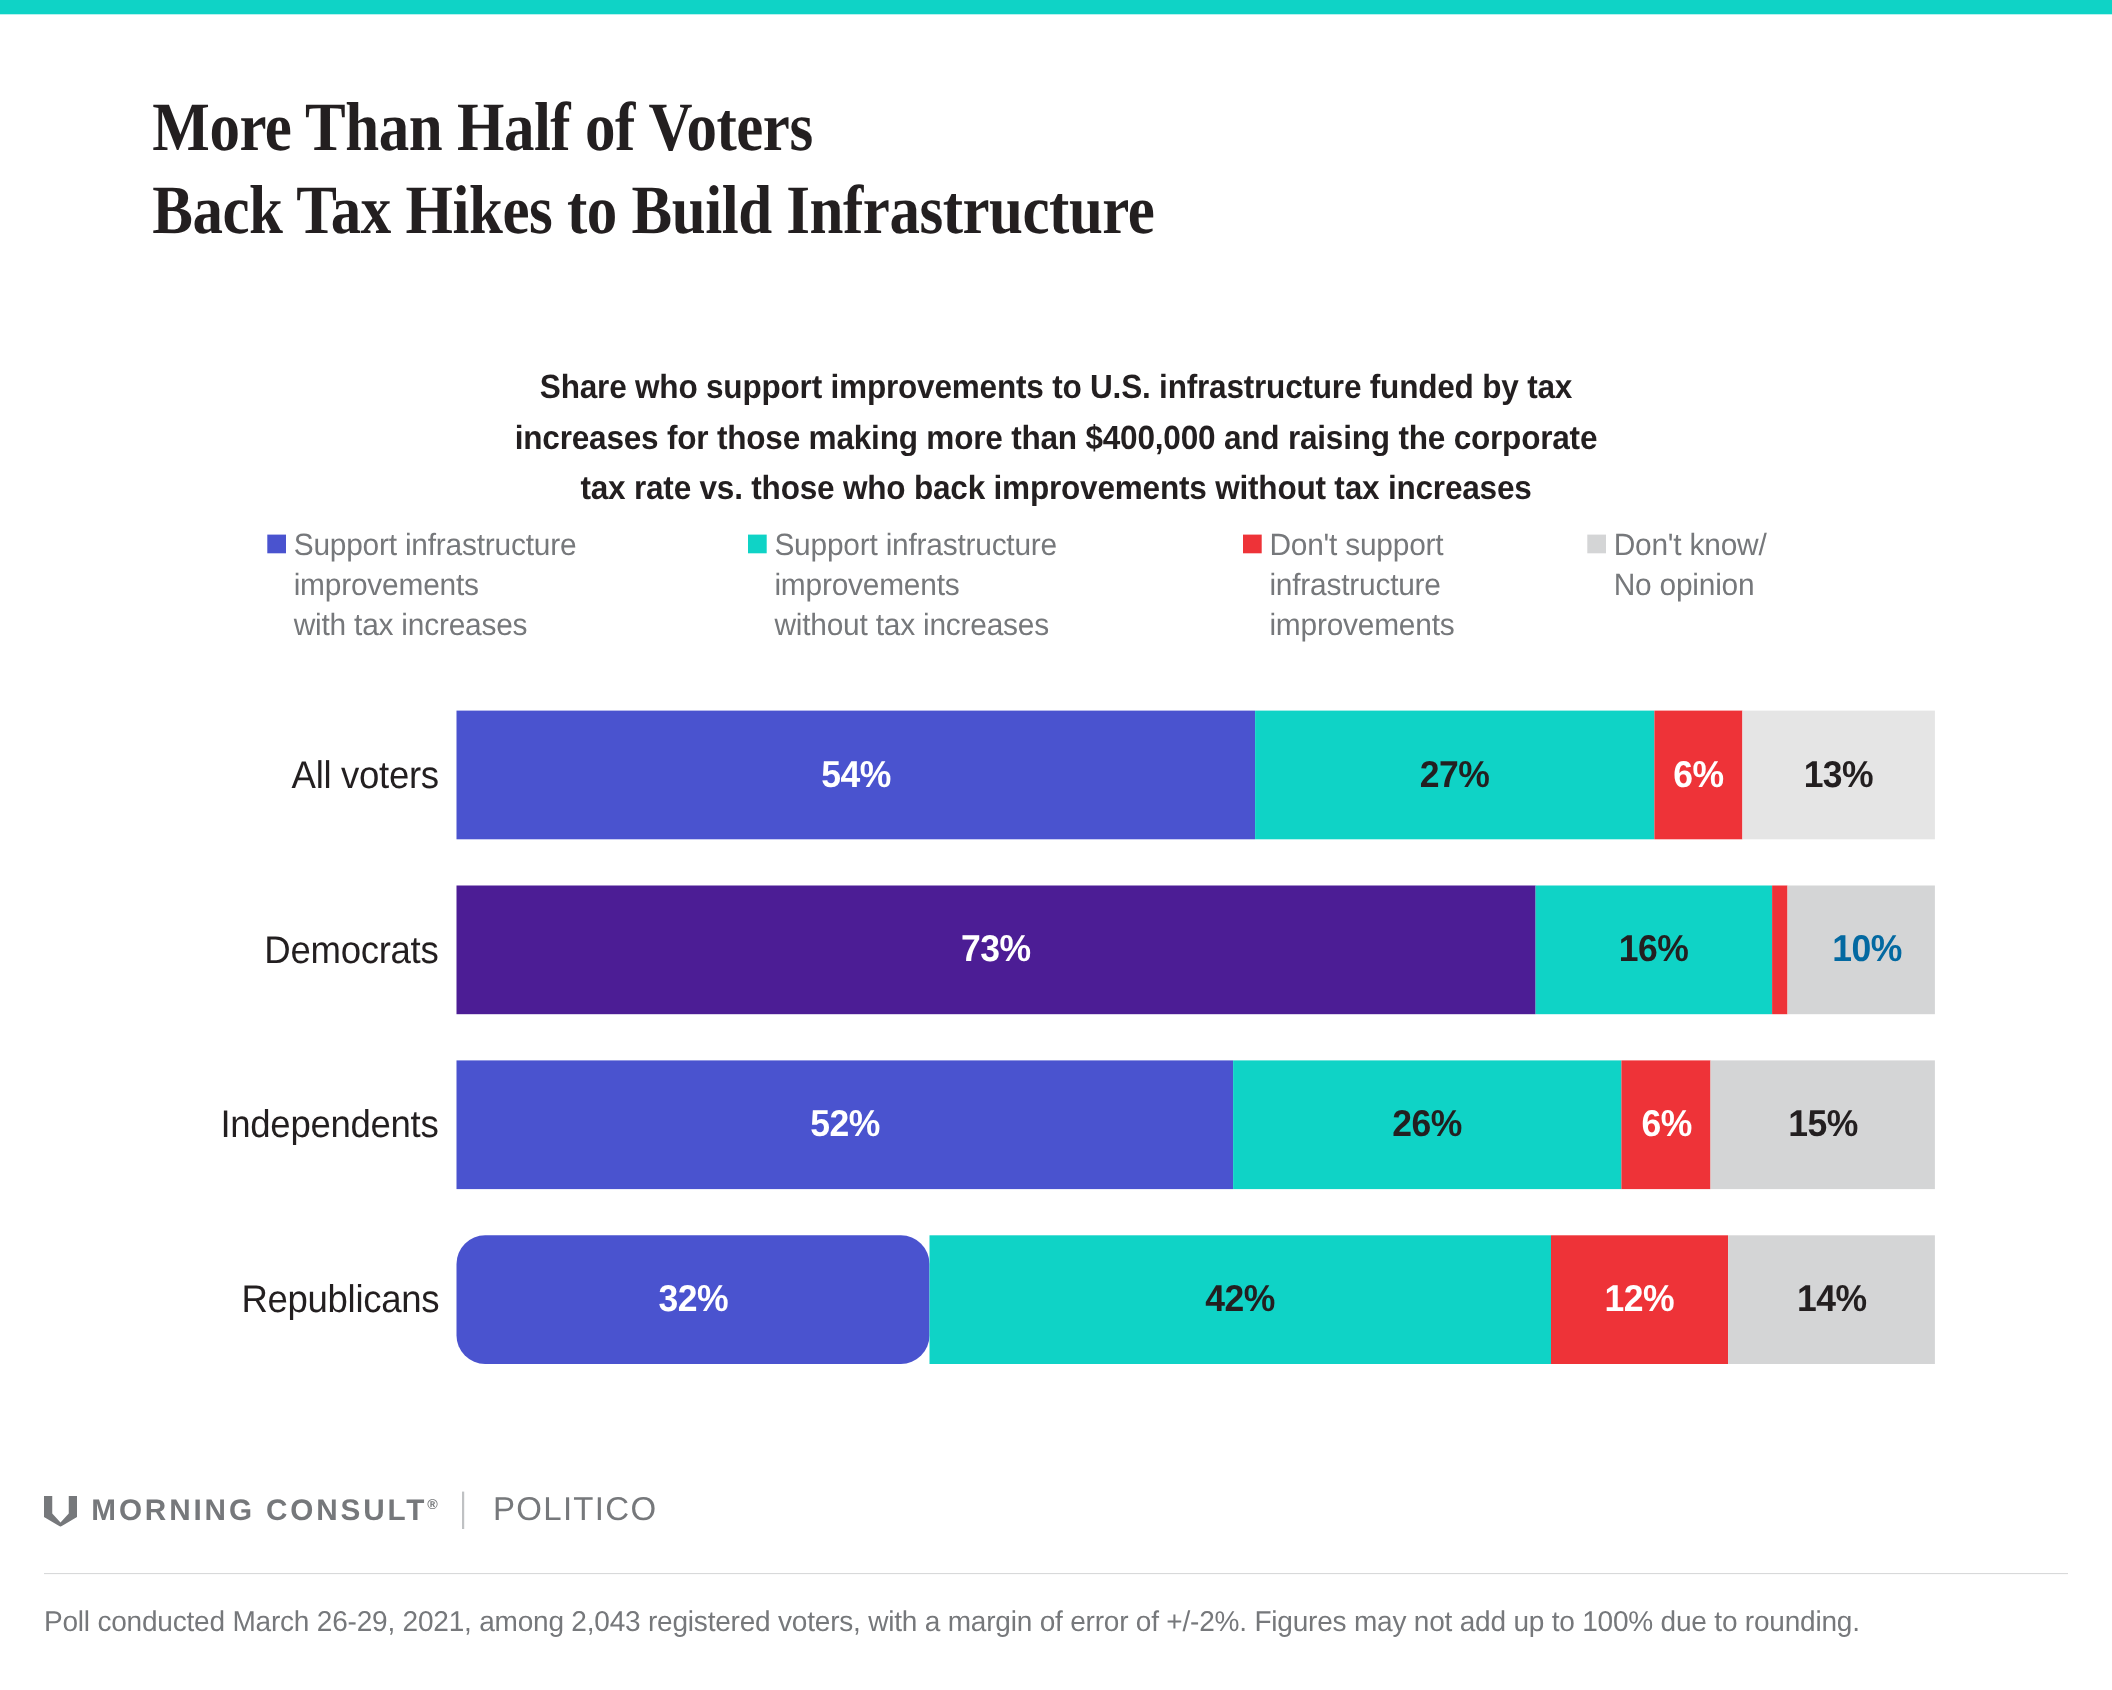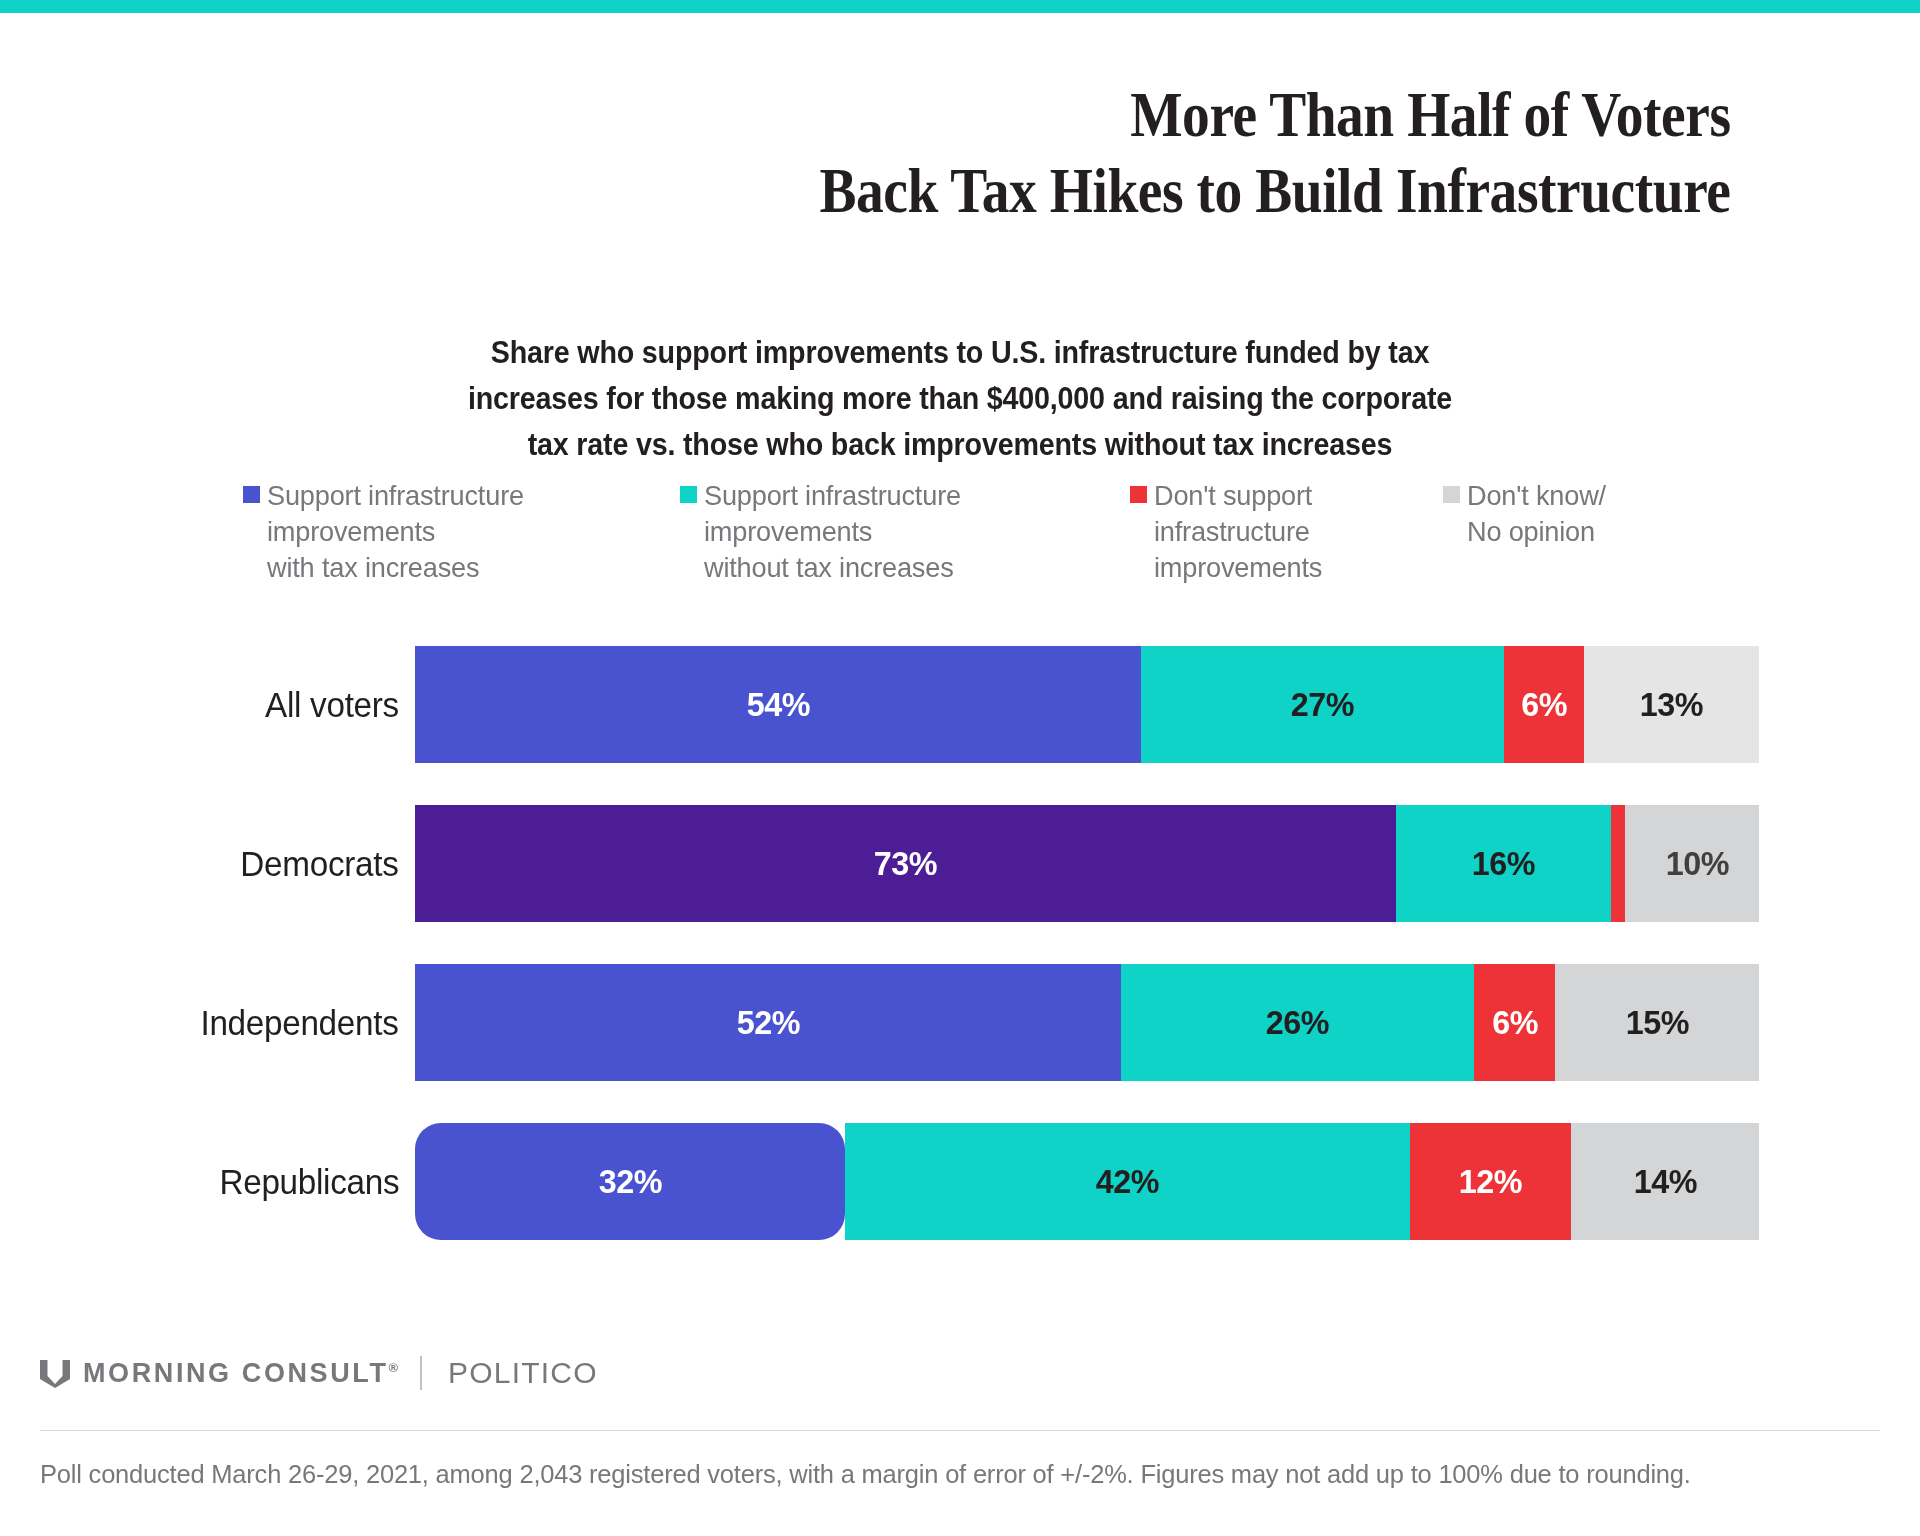--- a/index.html
+++ b/index.html
@@ -23,21 +23,22 @@
     height: 13px;
     background: #0FD3C6;
   }
 
   
   #title-block {
     position: absolute;
     top: 78px;
     left: 0;
     width: 1841px;
-    text-align: right;
+    text-align: left;
+    padding-left: 28px;
   }
   .title-line {
     font-family: "Liberation Serif", serif;
     font-weight: 700;
     font-size: 63px;
     line-height: 1.20;
     color: #231F20;
     letter-spacing: -0.5px;
     transform: scaleX(0.88);
   }
@@ -267,21 +268,21 @@
       <div class="bar-track">
         <div class="seg" style="width: 73%; background: #4c1d95; color: rgb(255, 255, 255);">
           <span class="seg-text">73%</span>
         </div>
         <div class="seg" style="width: 16%; background: rgb(15, 211, 198); color: rgb(35, 31, 32);">
           <span class="seg-text">16%</span>
         </div>
         <div class="seg" style="width: 1%; background: rgb(238, 51, 56); color: rgb(255, 255, 255);">
           <span class="seg-text"></span>
         </div>
-        <div class="seg" style="width: 10%; background: rgb(212, 213, 214); color: #404040; padding-left: 12px;">
+        <div class="seg" style="width: 10%; background: rgb(212, 213, 214); color: #0369a1; padding-left: 12px;">
           <span class="seg-text">10%</span>
         </div>
       </div>
     </div>
     <div class="bar-row">
       <div class="row-label">Independents</div>
       <div class="bar-track">
         <div class="seg" style="width: 52.5253%; background: rgb(74, 83, 207); color: rgb(255, 255, 255);">
           <span class="seg-text">52%</span>
         </div>

